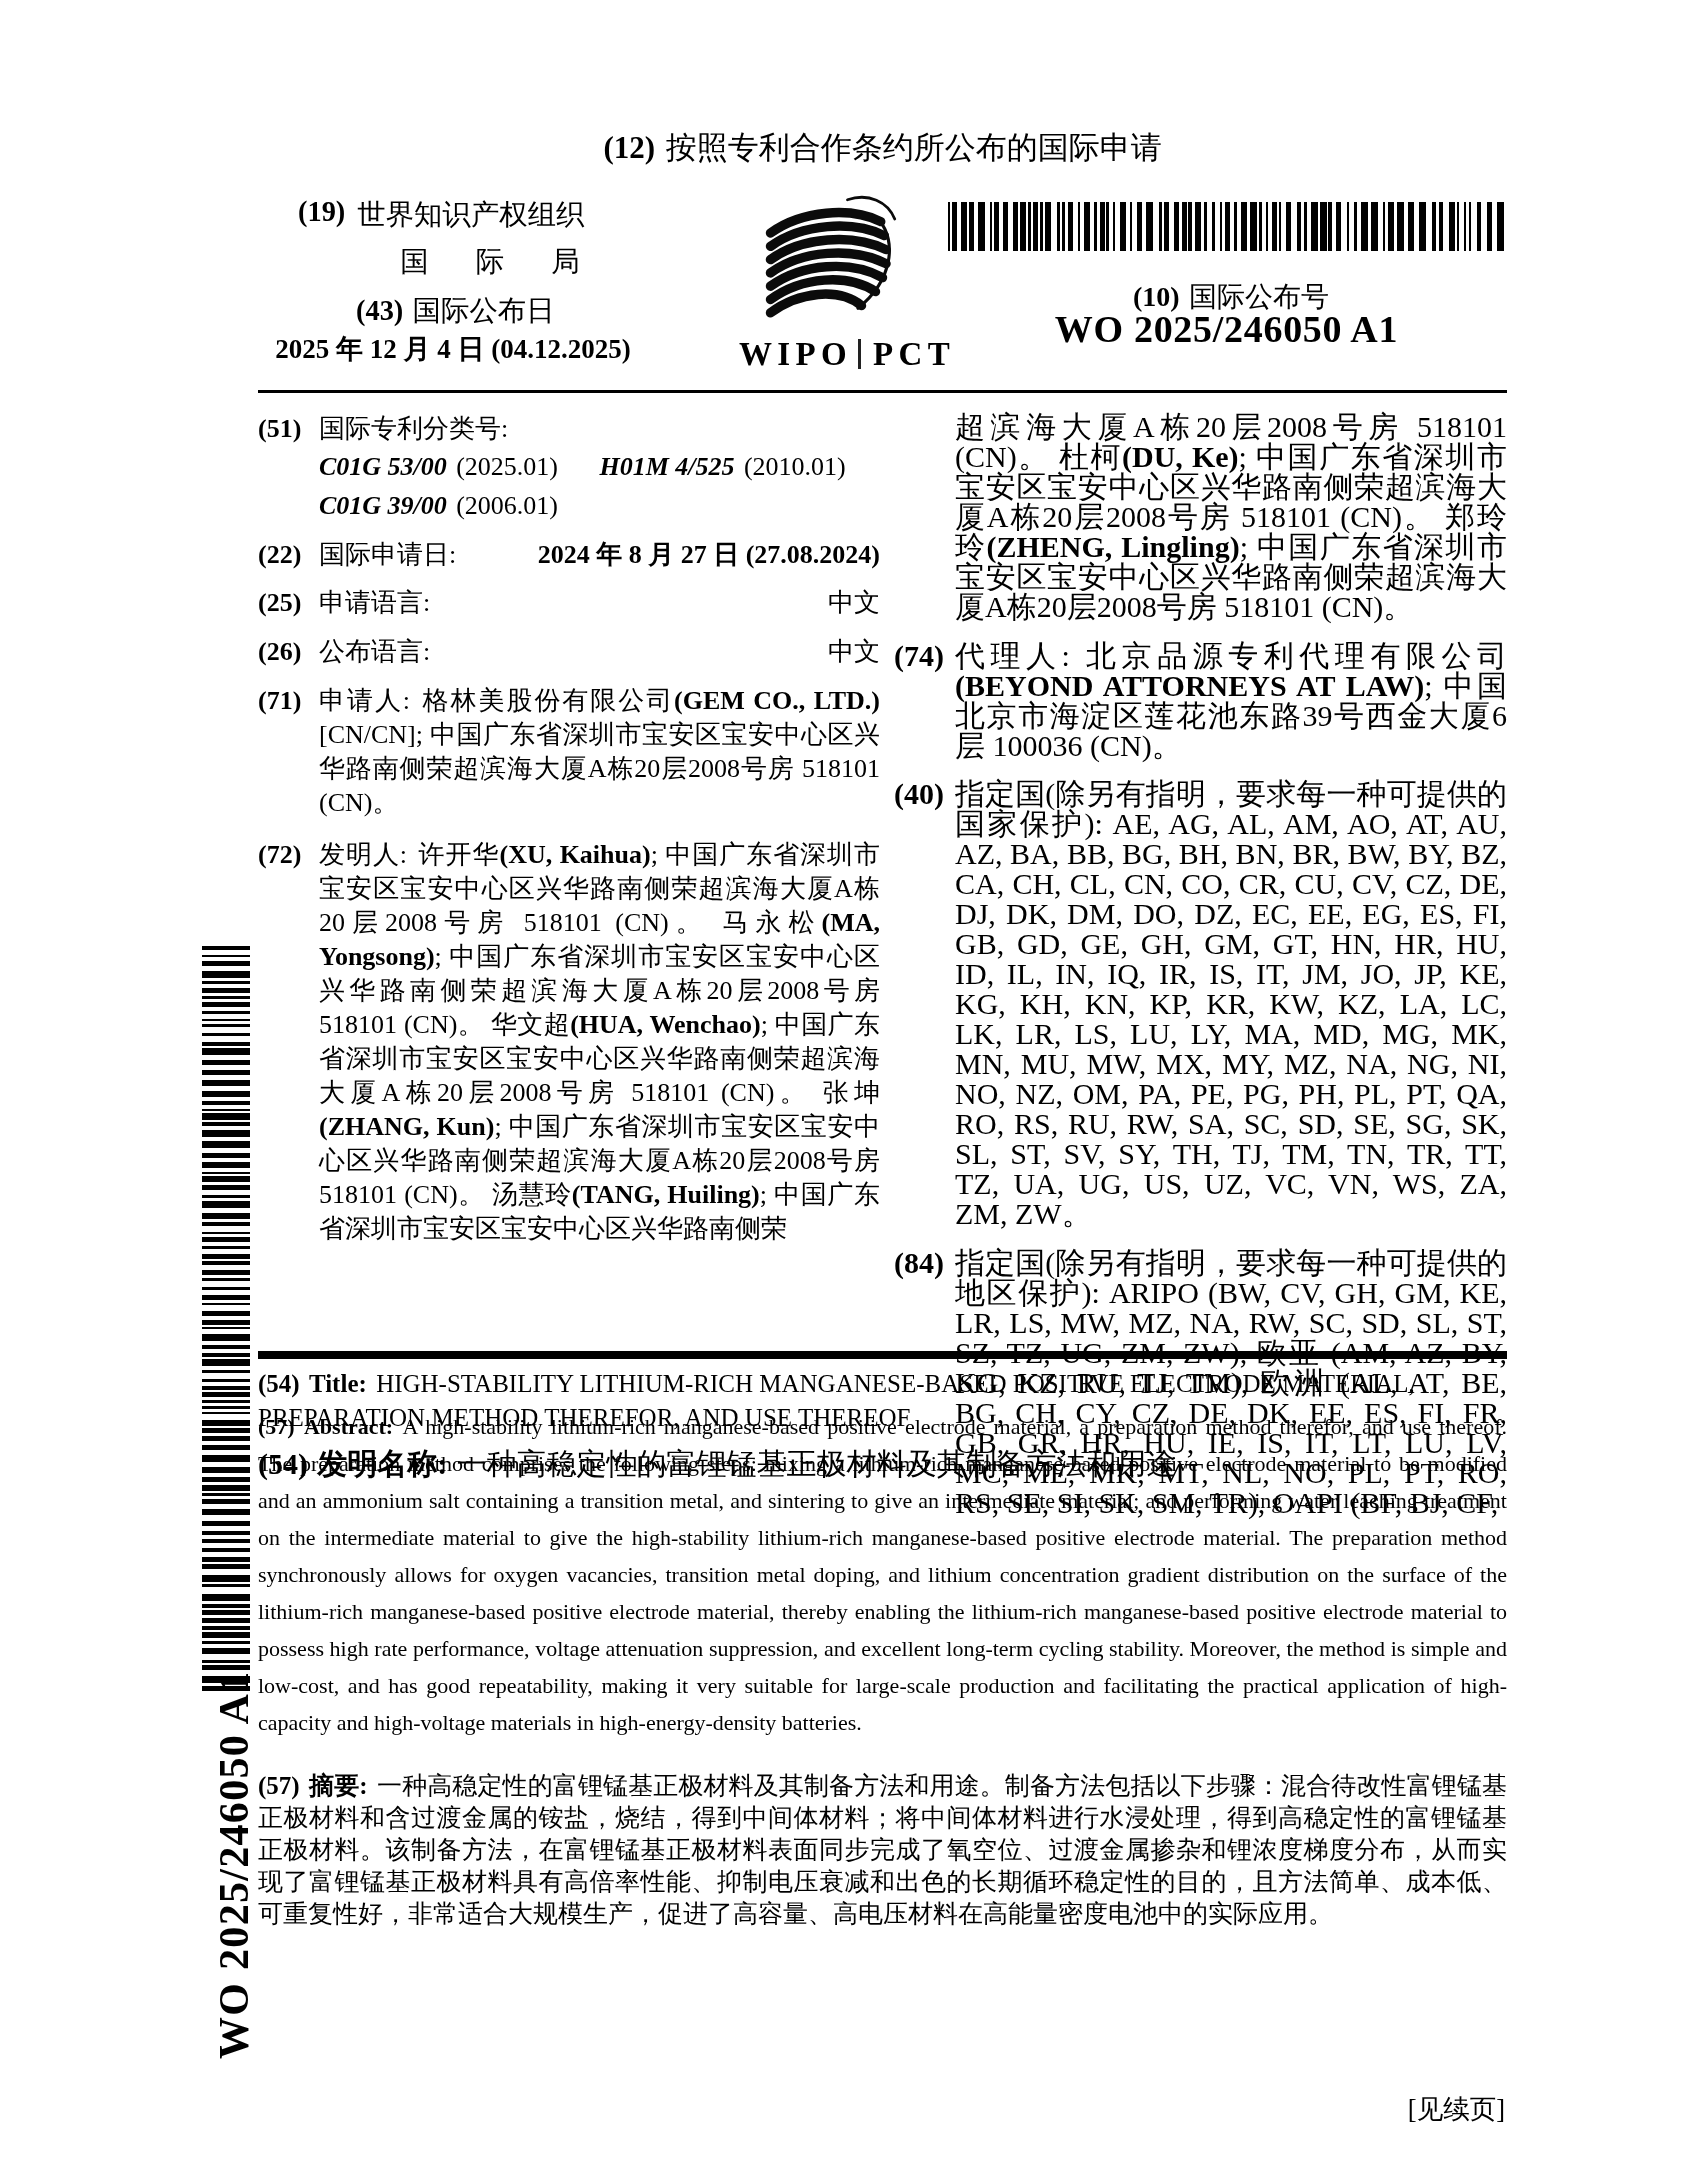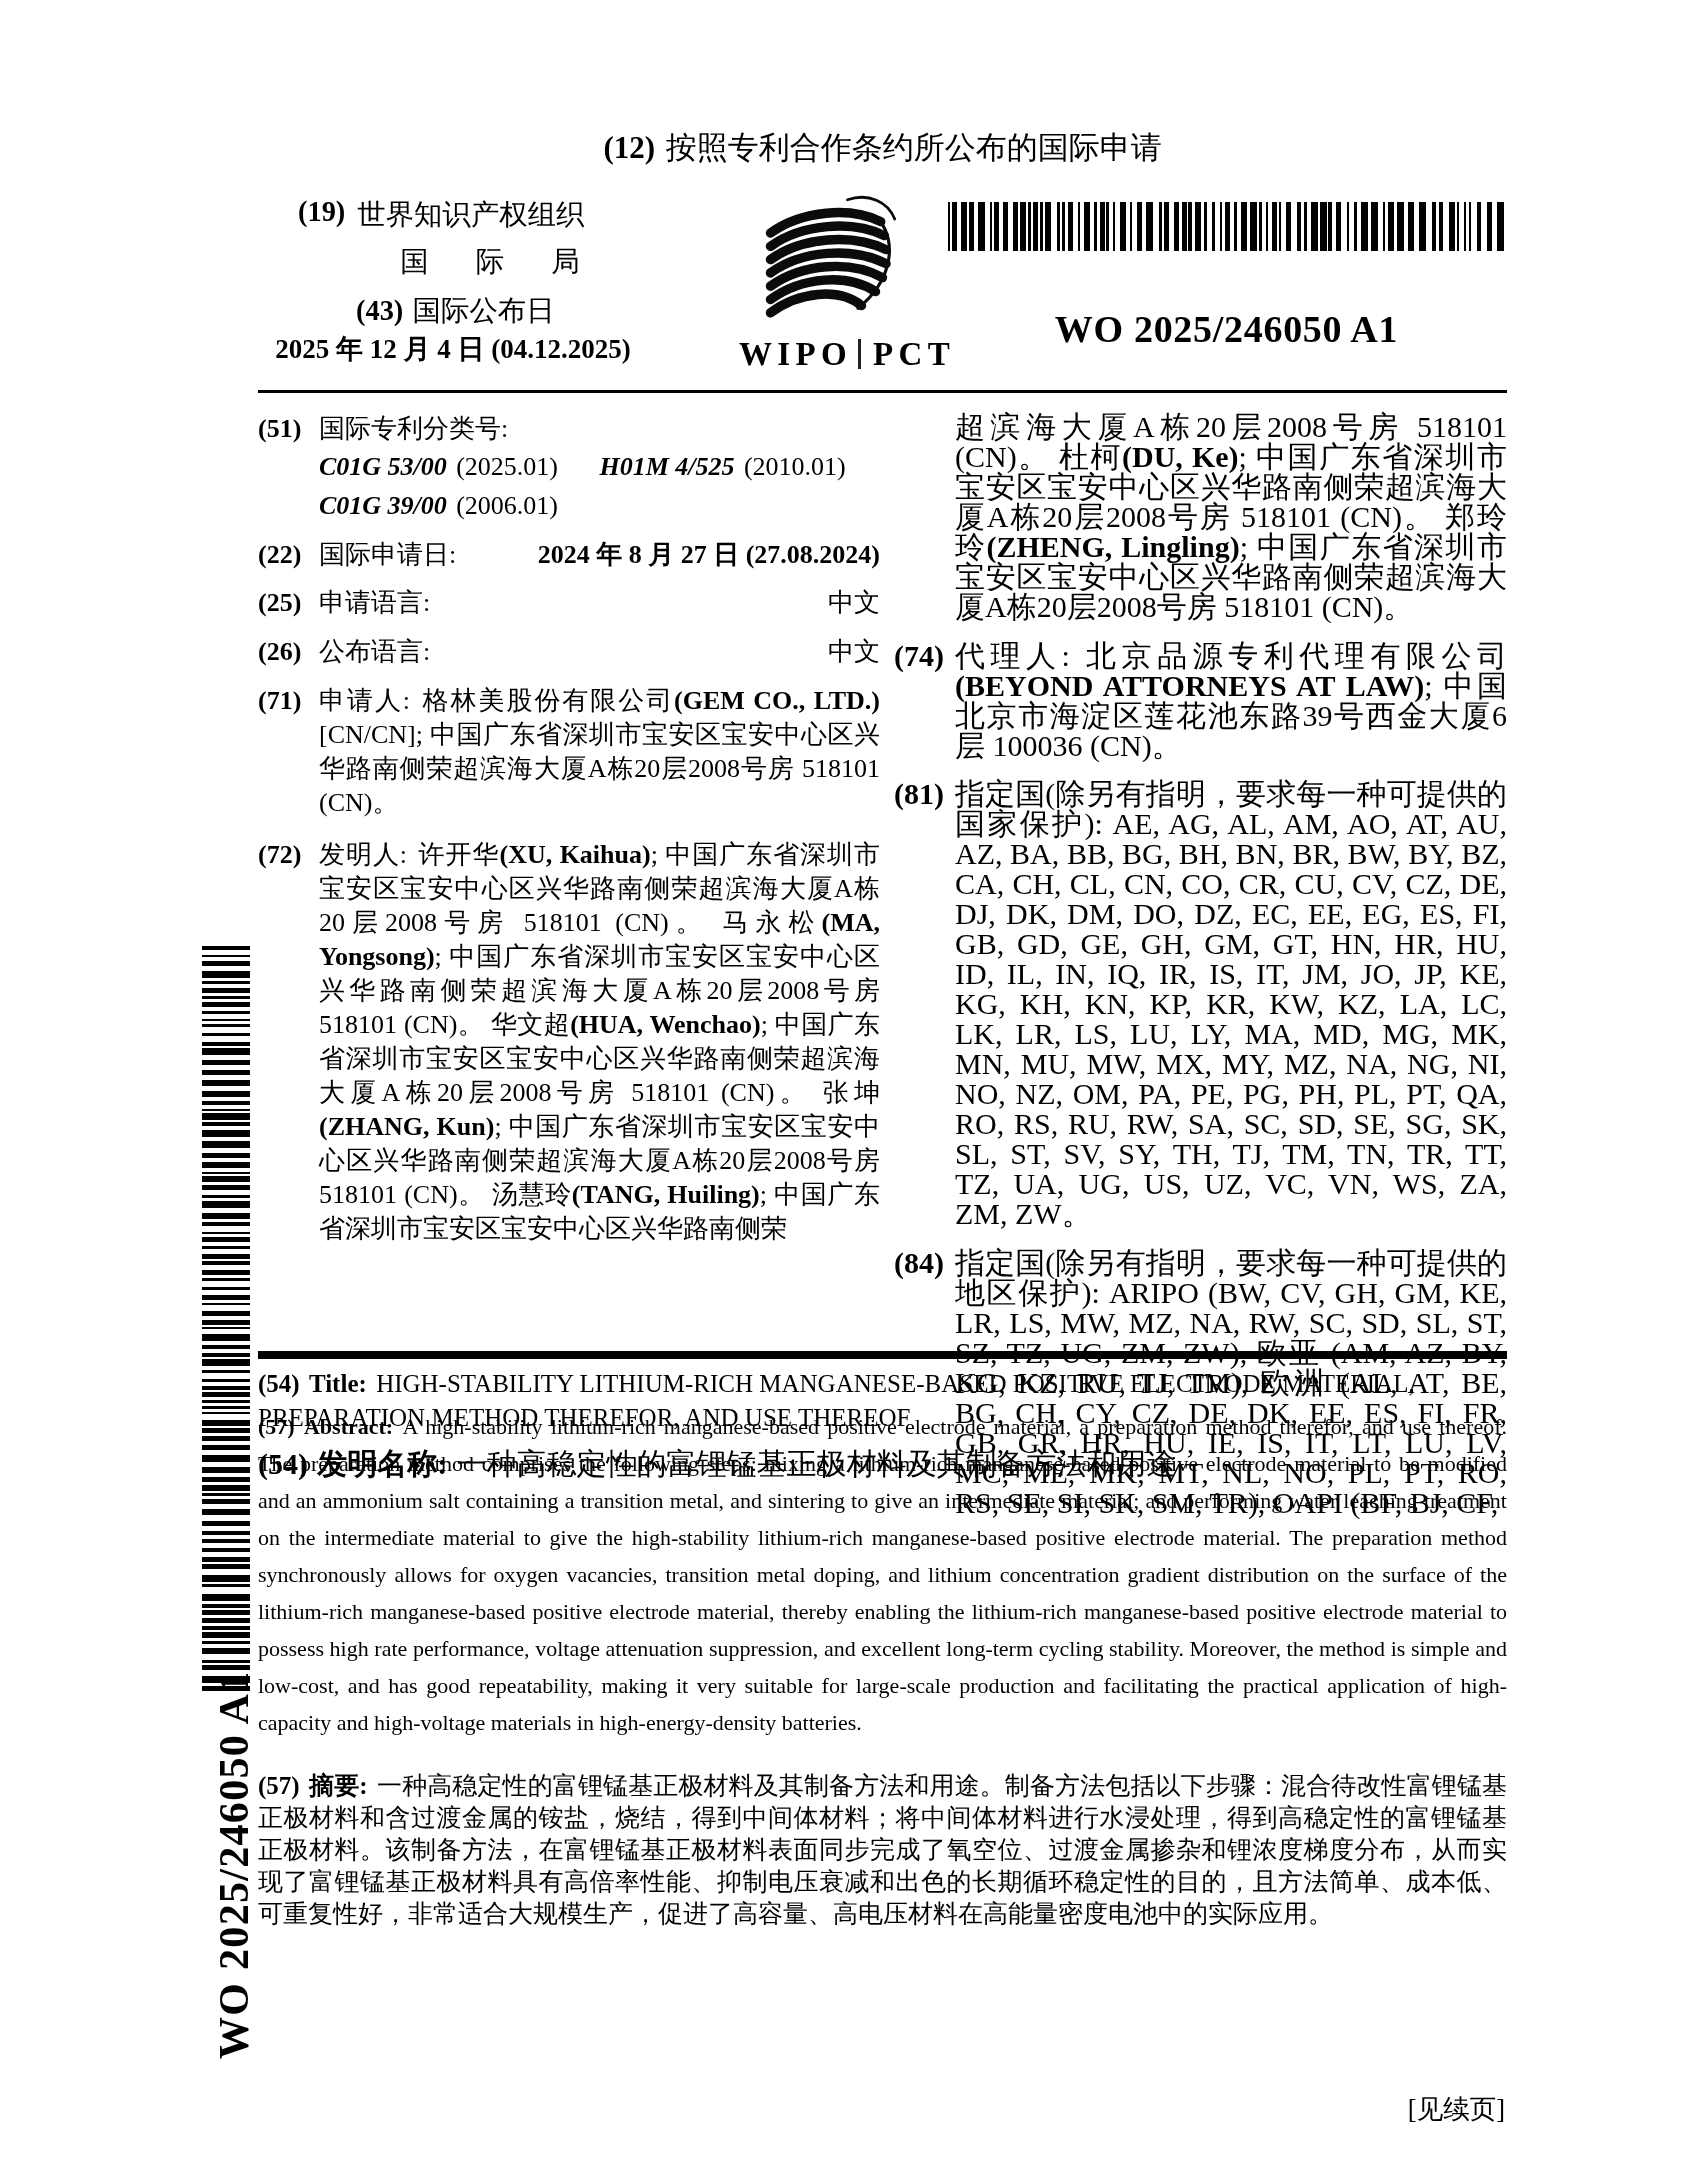--- a/index.html
+++ b/index.html
@@ -181,20 +181,23 @@
       <div class="bar" style="left: 491px; width: 4px; top: 0px; bottom: 0px;"></div>
       <div class="bar" style="left: 501px; width: 6px; top: 0px; bottom: 0px;"></div>
       <div class="bar" style="left: 509px; width: 2px; top: 0px; bottom: 0px;"></div>
       <div class="bar" style="left: 516px; width: 2px; top: 0px; bottom: 0px;"></div>
       <div class="bar" style="left: 521px; width: 2px; top: 0px; bottom: 0px;"></div>
       <div class="bar" style="left: 529px; width: 4px; top: 0px; bottom: 0px;"></div>
       <div class="bar" style="left: 539px; width: 5.3px; top: 0px; bottom: 0px;"></div>
       <div class="bar" style="left: 549px; width: 6.6px; top: 0px; bottom: 0px;"></div>
     </div>
 
+  <div class="abs pubno-label">
+    <span class="fnum-inline">(10)</span><span>国际公布号</span>
+  </div>
   <div class="abs pubno-value">WO 2025/246050 A1</div>
 
   <div class="abs rule-thin"></div>
 
   <div class="abs col-left">
 
     <div class="field">
       <span class="fnum">(51)</span>
       <span class="flabel">国际专利分类号:</span>
       <div class="ipc-grid">
@@ -241,21 +244,21 @@
     <div class="field cont-para">
       <span><span>超滨海大厦A栋20层2008号房 518101 (CN)。 </span><span>杜柯</span><span class="seg-bold">(DU, Ke)</span><span>; 中国广东省深圳市宝安区宝安中心区兴华路南侧荣超滨海大厦A栋20层2008号房 518101 (CN)。 </span><span>郑玲玲</span><span class="seg-bold">(ZHENG, Lingling)</span><span>; 中国广东省深圳市宝安区宝安中心区兴华路南侧荣超滨海大厦A栋20层2008号房 518101 (CN)。</span></span>
     </div>
 
     <div class="field mb-lg">
       <span class="fnum">(74)</span>
       <span class="flabel">代理人:</span><span><span>北京品源专利代理有限公司</span><span class="seg-bold">(BEYOND ATTORNEYS AT LAW)</span><span>; 中国北京市海淀区莲花池东路39号西金大厦6层 100036 (CN)。</span></span>
     </div>
 
     <div class="field mb-lg">
-      <span class="fnum">(81)</span>
+      <span class="fnum">(40)</span>
       <span>指定国(除另有指明，要求每一种可提供的国家保护): </span><span>AE, AG, AL, AM, AO, AT, AU, AZ, BA, BB, BG, BH, BN, BR, BW, BY, BZ, CA, CH, CL, CN, CO, CR, CU, CV, CZ, DE, DJ, DK, DM, DO, DZ, EC, EE, EG, ES, FI, GB, GD, GE, GH, GM, GT, HN, HR, HU, ID, IL, IN, IQ, IR, IS, IT, JM, JO, JP, KE, KG, KH, KN, KP, KR, KW, KZ, LA, LC, LK, LR, LS, LU, LY, MA, MD, MG, MK, MN, MU, MW, MX, MY, MZ, NA, NG, NI, NO, NZ, OM, PA, PE, PG, PH, PL, PT, QA, RO, RS, RU, RW, SA, SC, SD, SE, SG, SK, SL, ST, SV, SY, TH, TJ, TM, TN, TR, TT, TZ, UA, UG, US, UZ, VC, VN, WS, ZA, ZM, ZW。</span>
     </div>
 
     <div class="field">
       <span class="fnum">(84)</span>
       <span>指定国(除另有指明，要求每一种可提供的地区保护): </span><span>ARIPO (BW, CV, GH, GM, KE, LR, LS, MW, MZ, NA, RW, SC, SD, SL, ST, SZ, TZ, UG, ZM, ZW), 欧亚 (AM, AZ, BY, KG, KZ, RU, TJ, TM), 欧洲 (AL, AT, BE, BG, CH, CY, CZ, DE, DK, EE, ES, FI, FR, GB, GR, HR, HU, IE, IS, IT, LT, LU, LV, MC, ME, MK, MT, NL, NO, PL, PT, RO, RS, SE, SI, SK, SM, TR), OAPI (BF, BJ, CF,</span>
     </div>
 
   </div>
 

